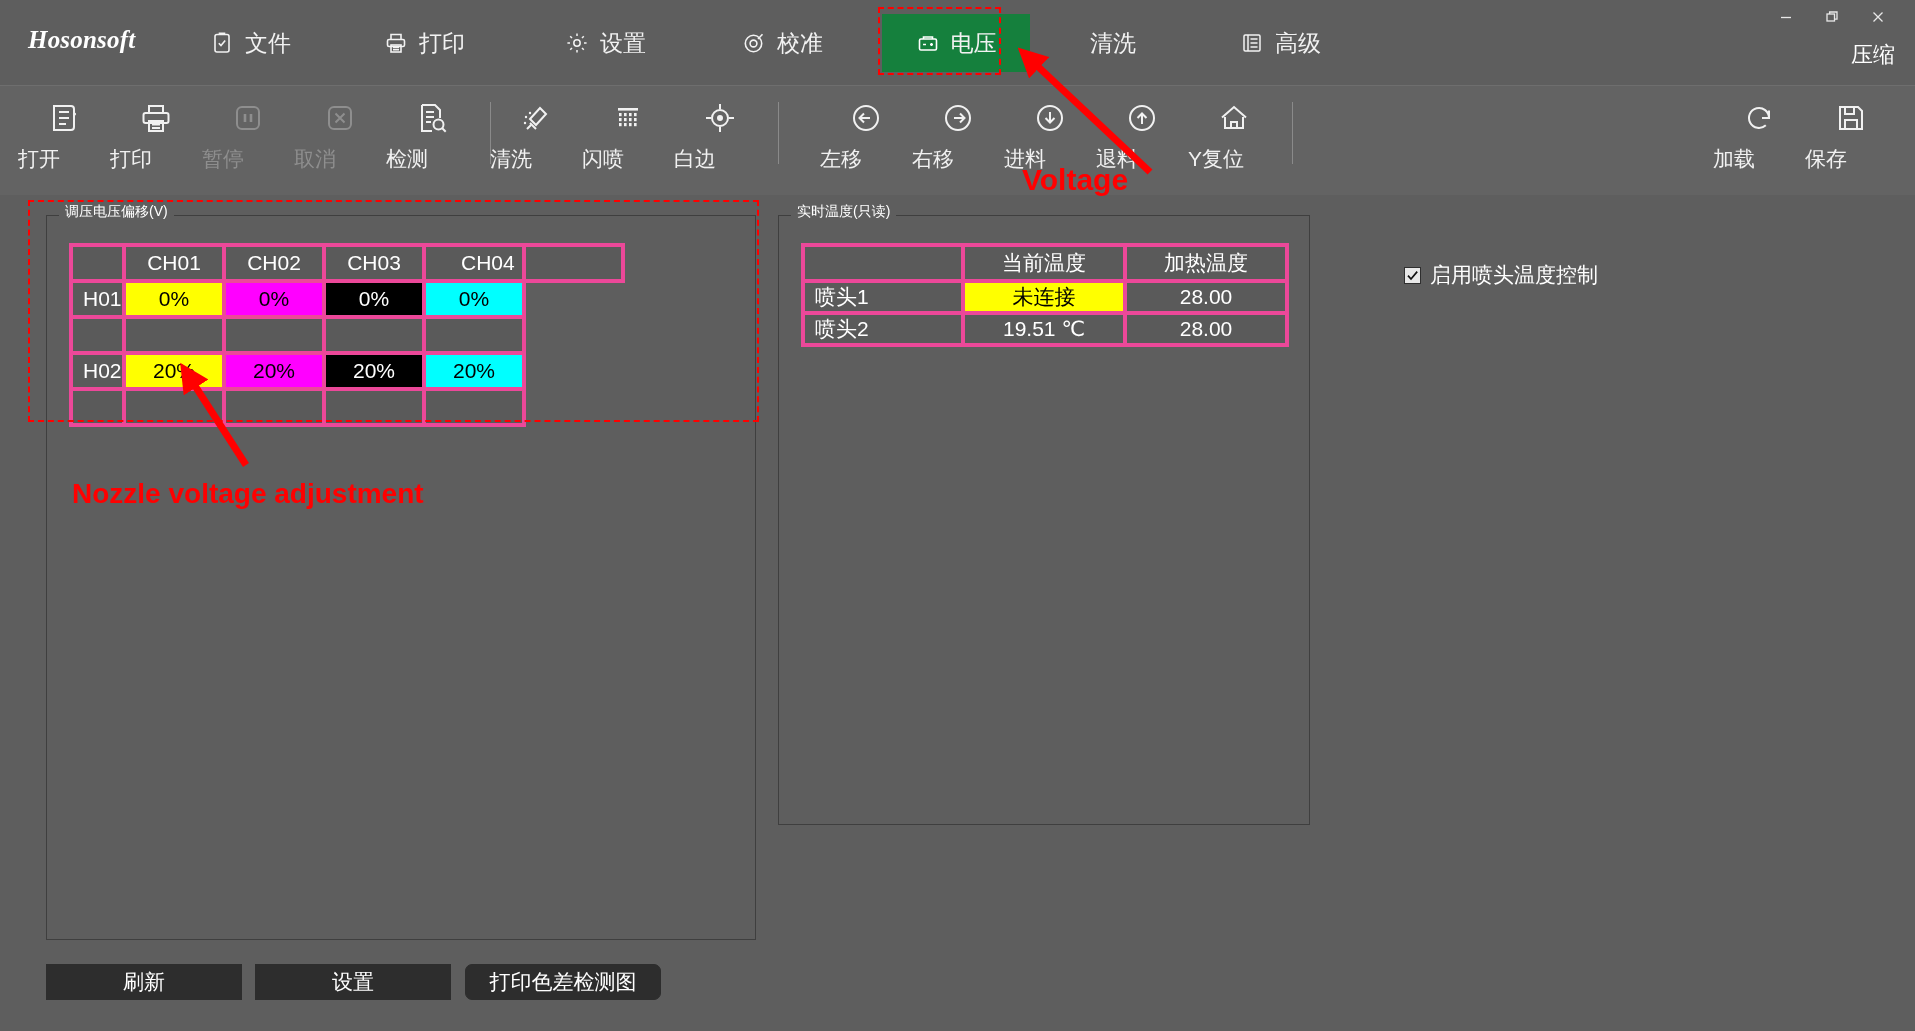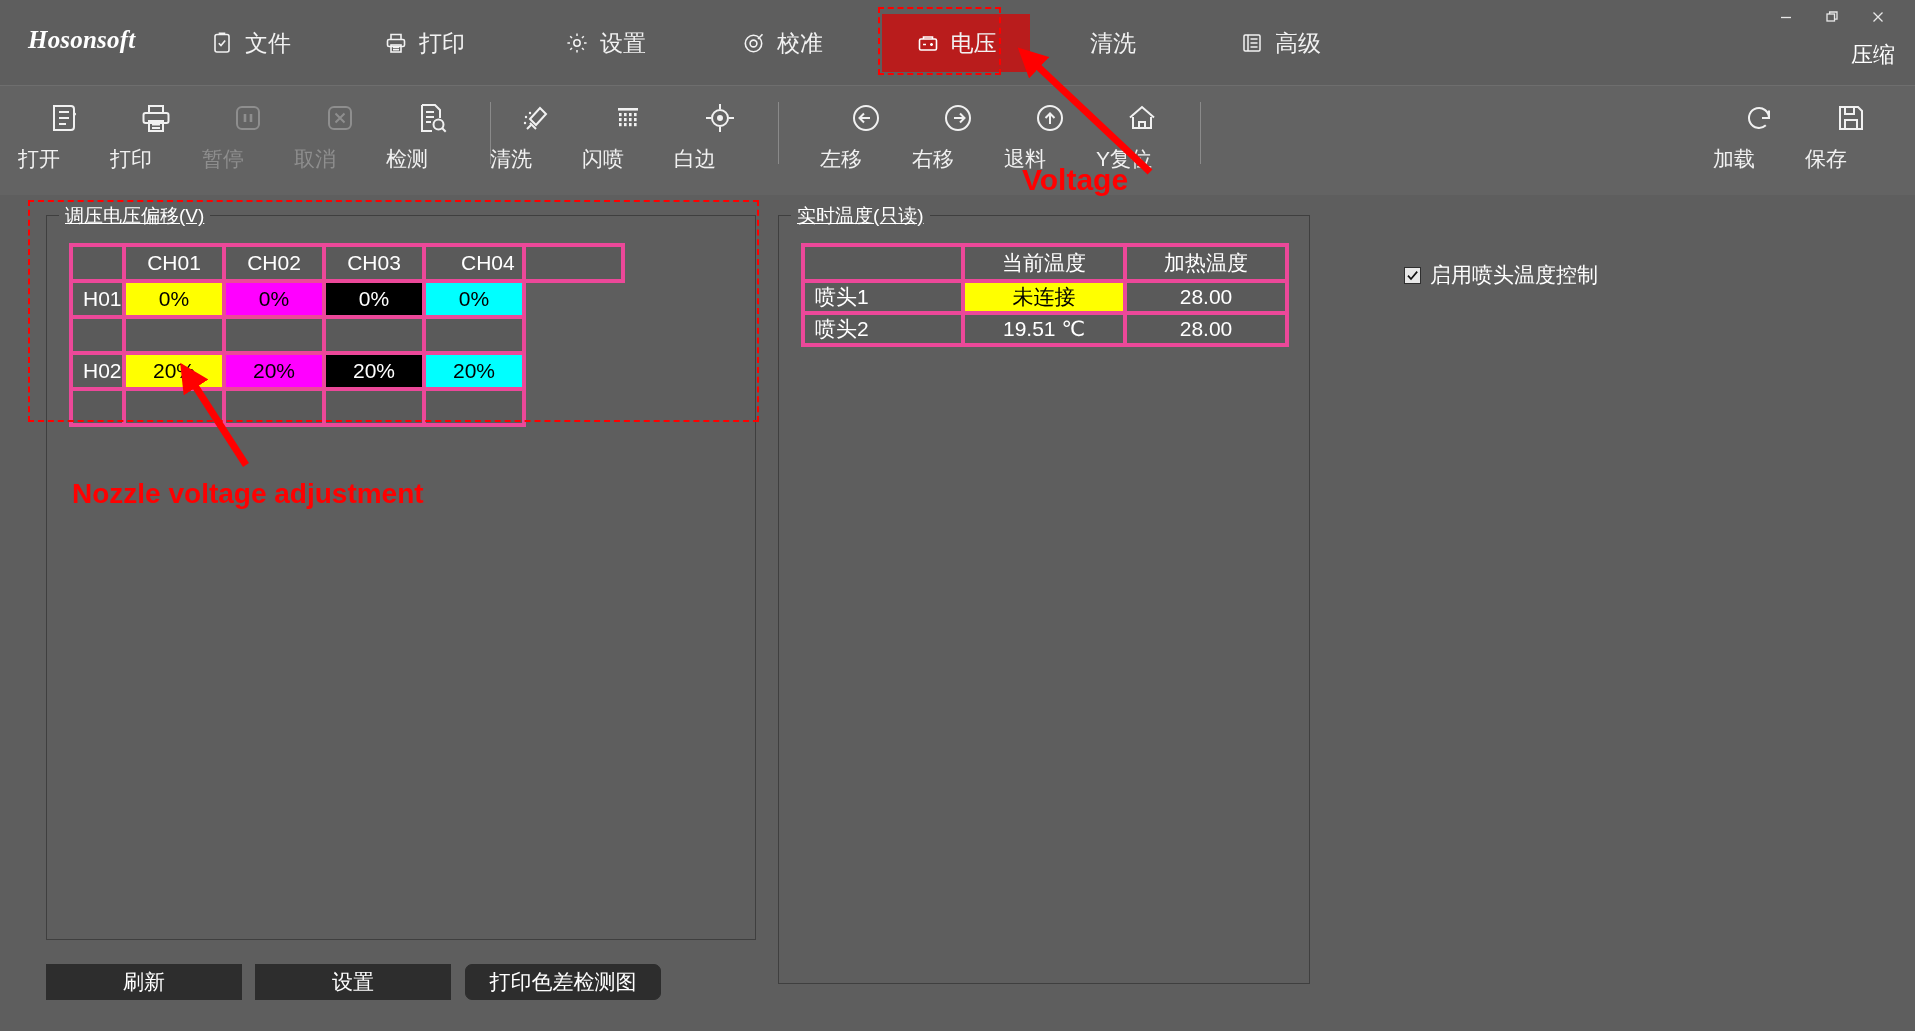--- a/index.html
+++ b/index.html
@@ -23,21 +23,21 @@
     font-style: italic; font-weight: bold;
     font-size: 25px; color: #ffffff; letter-spacing: .2px;
   }
   .menu { position: absolute; left: 190px; top: 0; height: 85px; }
   .menu-item {
     position: absolute; top: 14px; height: 58px;
     display: flex; align-items: center; gap: 11px;
     padding: 0 20px; color: #f2f2f2; font-size: 23px;
     white-space: nowrap; cursor: pointer; user-select: none;
   }
-  .menu-item.active { background: #b91c1c; }
+  .menu-item.active { background: #15803d; }
   .menu-item .mi-ico { display: flex; align-items: center; }
   .menu-item .mi-ico svg { display: block; }
 
   .winbtns { position: absolute; right: 14px; top: 0; height: 34px; display: flex; }
   .winbtn {
     width: 46px; height: 34px; display: flex; align-items: center; justify-content: center;
     color: #e8e8e8; cursor: pointer;
   }
   .winbtn svg { display: block; }
   .compress-label {
@@ -61,21 +61,21 @@
   .tb-btn .tb-lbl { font-size: 21px; line-height: 1; }
   .tb-btn.disabled { color: #8e8e8e; }
   .tb-sep { width: 1px; height: 62px; background: #8a8a8a; margin: 16px 12px 0 12px; }
 
   
   .content { position: absolute; left: 0; top: 195px; width: 1915px; height: 836px; }
 
   .groupbox { position: absolute; border: 1px solid #3f3f3f; }
   .gb-title {
     position: absolute; top: -13px; left: 12px; padding: 0 6px;
-    background: #5e5e5e; color: #ffffff; font-size: 19px; white-space: nowrap; text-decoration: underline;
+    background: #5e5e5e; color: #ffffff; font-size: 14px; white-space: nowrap;
   }
 
   
   table.grid { border-collapse: collapse; table-layout: fixed; }
   table.grid td, table.grid th {
     border: 4px solid #ec4899;
     background: #5a5a5a;
     color: #ffffff;
     font-size: 21px; font-weight: normal;
     height: 36px; padding: 0 8px;
@@ -343,20 +343,29 @@
             <rect x="6" y="6" width="24" height="24" rx="12"></rect>
             <path d="M14 18h10M20 13.5L24.5 18 20 22.5"></path>
           </svg>
         </span>
         <span class="tb-lbl">右移</span>
       </div>
       <div class="tb-btn">
         <span class="tb-ico">
           <svg width="36" height="36" viewBox="0 0 36 36" fill="none" stroke="#f1f1f1" stroke-width="2">
             <rect x="6" y="6" width="24" height="24" rx="12"></rect>
+            <path d="M18 12v10M13.5 18L18 22.5 22.5 18"></path>
+          </svg>
+        </span>
+        <span class="tb-lbl">进料</span>
+      </div>
+      <div class="tb-btn">
+        <span class="tb-ico">
+          <svg width="36" height="36" viewBox="0 0 36 36" fill="none" stroke="#f1f1f1" stroke-width="2">
+            <rect x="6" y="6" width="24" height="24" rx="12"></rect>
             <path d="M18 24V14M13.5 18L18 13.5 22.5 18"></path>
           </svg>
         </span>
         <span class="tb-lbl">退料</span>
       </div>
       <div class="tb-btn">
         <span class="tb-ico">
           <svg width="36" height="36" viewBox="0 0 36 36" fill="none" stroke="#f1f1f1" stroke-width="2">
             <path d="M6 17.5L18 7l12 10.5"></path>
             <path d="M9 17v11h18V17"></path>
@@ -436,21 +445,21 @@
               <td class="cellval" style="background: rgb(90, 90, 90); color: rgb(255, 255, 255); width: 100px; height: 28px;"></td>
               <td class="cellval" style="background: rgb(90, 90, 90); color: rgb(255, 255, 255); width: 100px; height: 28px;"></td>
               <td class="cellval" style="background: rgb(90, 90, 90); color: rgb(255, 255, 255); width: 100px; height: 28px;"></td>
               <td class="cellval" style="background: rgb(90, 90, 90); color: rgb(255, 255, 255); width: 100px; height: 28px;"></td>
               <td style="background: transparent; border: none;"></td>
             </tr>
           </tbody>
         </table>
     </div>
 
-    <div class="groupbox" style="left:778px; top:20px; width:532px; height:769px;">
+    <div class="groupbox" style="left:778px; top:20px; width:532px; height:610px;">
       <div class="gb-title">实时温度(只读)</div>
       <table class="grid" id="temp-table" style="position:absolute; left:22px; top:27px; width:488px;">
           <thead>
             <tr>
               <th style="width: 160px; height: 36px;"></th>
               <th style="width: 162px; height: 36px;">当前温度</th>
               <th style="width: 162px; height: 36px;">加热温度</th>
             </tr>
           </thead>
           <tbody>

